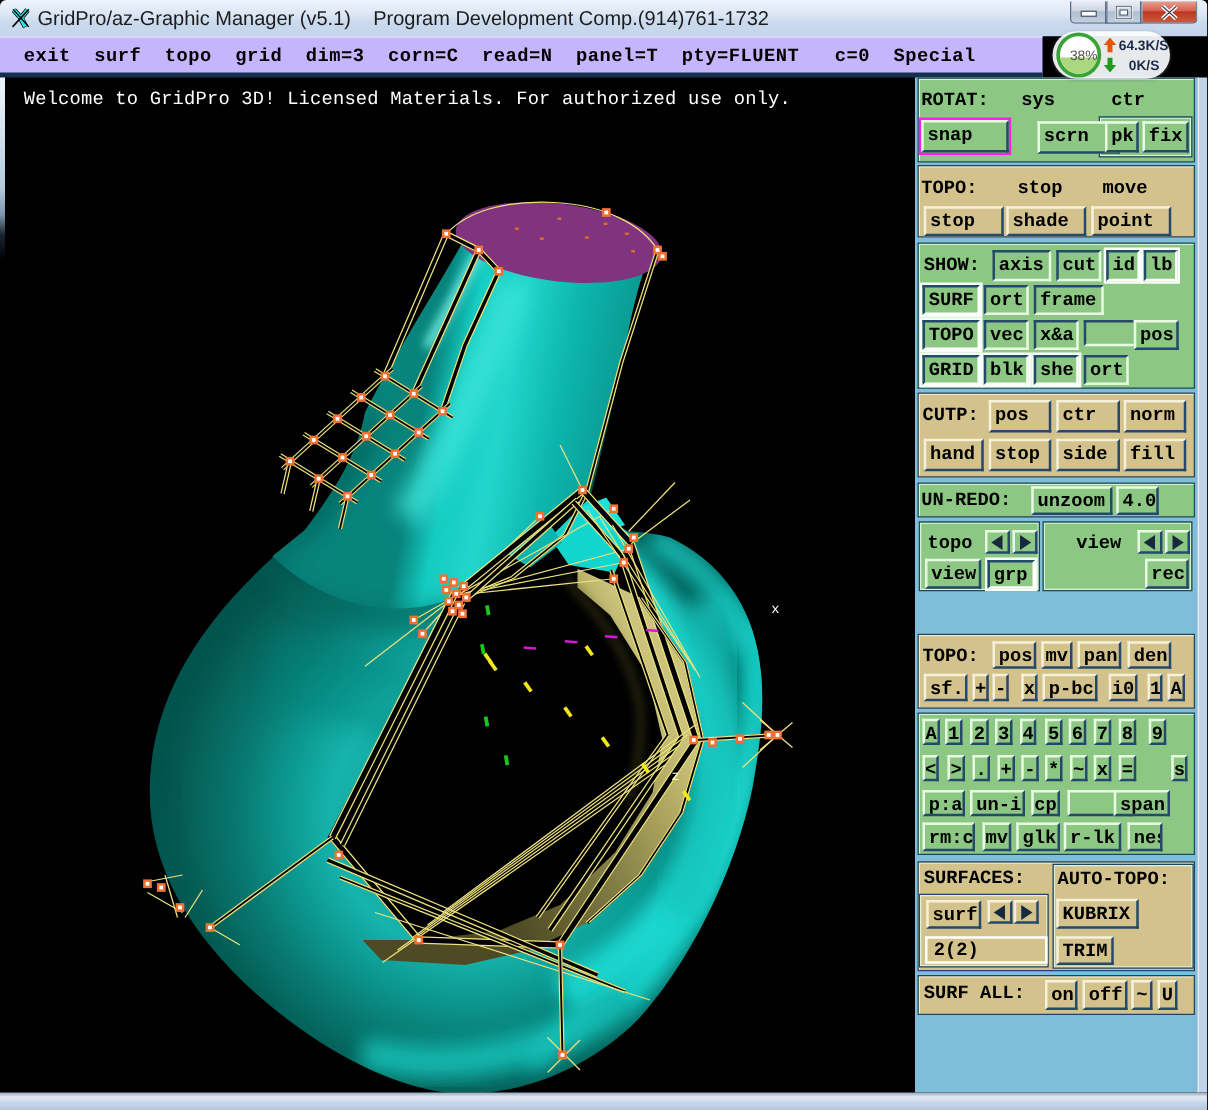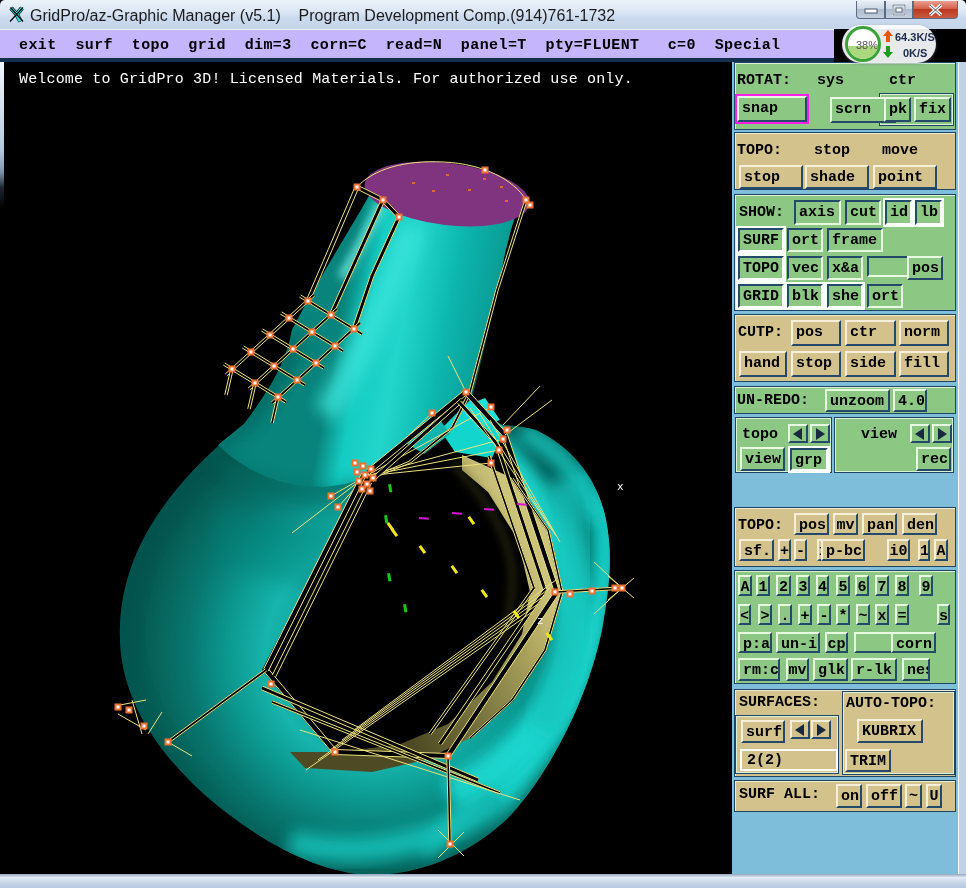--- a/index.html
+++ b/index.html
@@ -592,21 +592,21 @@
     <div class="sec tan" style="left:2px;top:445px;width:222px;height:60px;"></div>
     <div class="lbl" style="left:6px;top:455px;">TOPO:</div>
     <div class="btn tr" style="left:62px;top:451px;width:35px;height:22px;">pos</div>
     <div class="btn tr sm" style="left:101px;top:451px;width:25px;height:22px;">mv</div>
     <div class="btn tr" style="left:130px;top:451px;width:35px;height:22px;">pan</div>
     <div class="btn tr" style="left:170px;top:451px;width:35px;height:22px;">den</div>
     <div class="btn tr" style="left:7px;top:477px;width:35px;height:22px;">sf.</div>
     <div class="btn tr sm" style="left:46px;top:477px;width:13px;height:22px;">+</div>
     <div class="btn tr sm" style="left:62px;top:477px;width:13px;height:22px;">-</div>
     <div class="btn tr sm" style="left:85px;top:477px;width:13px;height:22px;">x</div>
-    <div class="btn tr" style="left:89px;top:477px;width:44px;height:22px;">p-bc</div>
+    <div class="btn tr" style="left:102px;top:477px;width:44px;height:22px;">p-bc</div>
     <div class="btn tr sm" style="left:155px;top:477px;width:23px;height:22px;">i0</div>
     <div class="btn tr sm" style="left:186px;top:477px;width:12px;height:22px;">1</div>
     <div class="btn tr sm" style="left:202px;top:477px;width:14px;height:22px;">A</div>
 
     <div class="sec green" style="left:2px;top:508px;width:222px;height:114px;"></div>
     <div class="btn gr sm" style="left:6px;top:513px;width:14px;height:21px;">A</div>
     <div class="btn gr sm" style="left:24px;top:513px;width:14px;height:21px;">1</div>
     <div class="btn gr sm" style="left:44px;top:513px;width:15px;height:21px;">2</div>
     <div class="btn gr sm" style="left:64px;top:513px;width:14px;height:21px;">3</div>
     <div class="btn gr sm" style="left:84px;top:513px;width:13px;height:21px;">4</div>
@@ -622,41 +622,41 @@
     <div class="btn gr sm" style="left:85px;top:542px;width:14px;height:21px;">-</div>
     <div class="btn gr sm" style="left:104px;top:542px;width:14px;height:21px;">*</div>
     <div class="btn gr sm" style="left:124px;top:542px;width:14px;height:21px;">~</div>
     <div class="btn gr sm" style="left:143px;top:542px;width:14px;height:21px;">x</div>
     <div class="btn gr sm" style="left:163px;top:542px;width:14px;height:21px;">=</div>
     <div class="btn gr sm" style="left:205px;top:542px;width:13px;height:21px;">s</div>
     <div class="btn gr" style="left:6px;top:570px;width:34px;height:21px;">p:a</div>
     <div class="btn gr" style="left:44px;top:570px;width:44px;height:21px;">un-i</div>
     <div class="btn gr sm" style="left:93px;top:570px;width:23px;height:21px;">cp</div>
     <div class="btn gr" style="left:122px;top:570px;width:32px;height:21px;padding-left:48px;">wrp</div>
-    <div class="btn gr" style="left:159px;top:570px;width:45px;height:21px;">corn</div>
+    <div class="btn gr" style="left:159px;top:570px;width:45px;height:21px;">span</div>
     <div class="btn gr" style="left:6px;top:596px;width:42px;height:23px;font-family:Liberation Mono, monospace;">rm:c</div>
     <div class="btn gr sm" style="left:54px;top:596px;width:23px;height:23px;">mv</div>
     <div class="btn gr" style="left:81px;top:596px;width:35px;height:23px;">glk</div>
     <div class="btn gr" style="left:119px;top:596px;width:46px;height:23px;">r-lk</div>
     <div class="btn gr" style="left:170px;top:596px;width:28px;height:23px;">nest</div>
 
     <div class="sec tan" style="left:2px;top:627px;width:222px;height:88px;"></div>
     <div class="lbl" style="left:7px;top:632px;">SURFACES:</div>
     <div class="lbl" style="left:114px;top:633px;">AUTO-TOPO:</div>
     <div class="inbox" style="left:3px;top:653px;width:104px;height:59px;background:#D3C28C;"></div>
     <div class="inbox" style="left:110px;top:629px;width:113px;height:84px;background:#D3C28C;"></div>
     <div class="btn tr" style="left:9px;top:658px;width:44px;height:23px;">surf</div>
     <div class="arrow tr" style="left:58px;top:658px;">
         <div class="tri-l"></div>
       </div>
     <div class="arrow tr" style="left:79px;top:658px;">
         <div class="tri-r"></div>
       </div>
     <div style="position:absolute;left:8px;top:687px;width:98px;height:22px;box-sizing:border-box;border:2px solid #FFF;background:#D3C28C;font:bold 15px 'Liberation Mono',monospace;padding:1px 0 0 5px;">2(2)</div>
-    <div class="btn tr" style="left:113px;top:657px;width:66px;height:24px;margin-left:12px;">KUBRIX</div>
+    <div class="btn tr" style="left:113px;top:657px;width:66px;height:24px;">KUBRIX</div>
     <div class="btn tr" style="left:113px;top:687px;width:46px;height:23px;">TRIM</div>
 
     <div class="sec tan" style="left:2px;top:718px;width:222px;height:32px;"></div>
     <div class="lbl" style="left:7px;top:724px;">SURF ALL:</div>
     <div class="btn tr" style="left:104px;top:722px;width:26px;height:24px;">on</div>
     <div class="btn tr" style="left:134px;top:722px;width:36px;height:24px;">off</div>
     <div class="btn tr sm" style="left:173px;top:722px;width:17px;height:24px;">~</div>
     <div class="btn tr sm" style="left:194px;top:722px;width:16px;height:24px;">U</div>
   </div>
 

